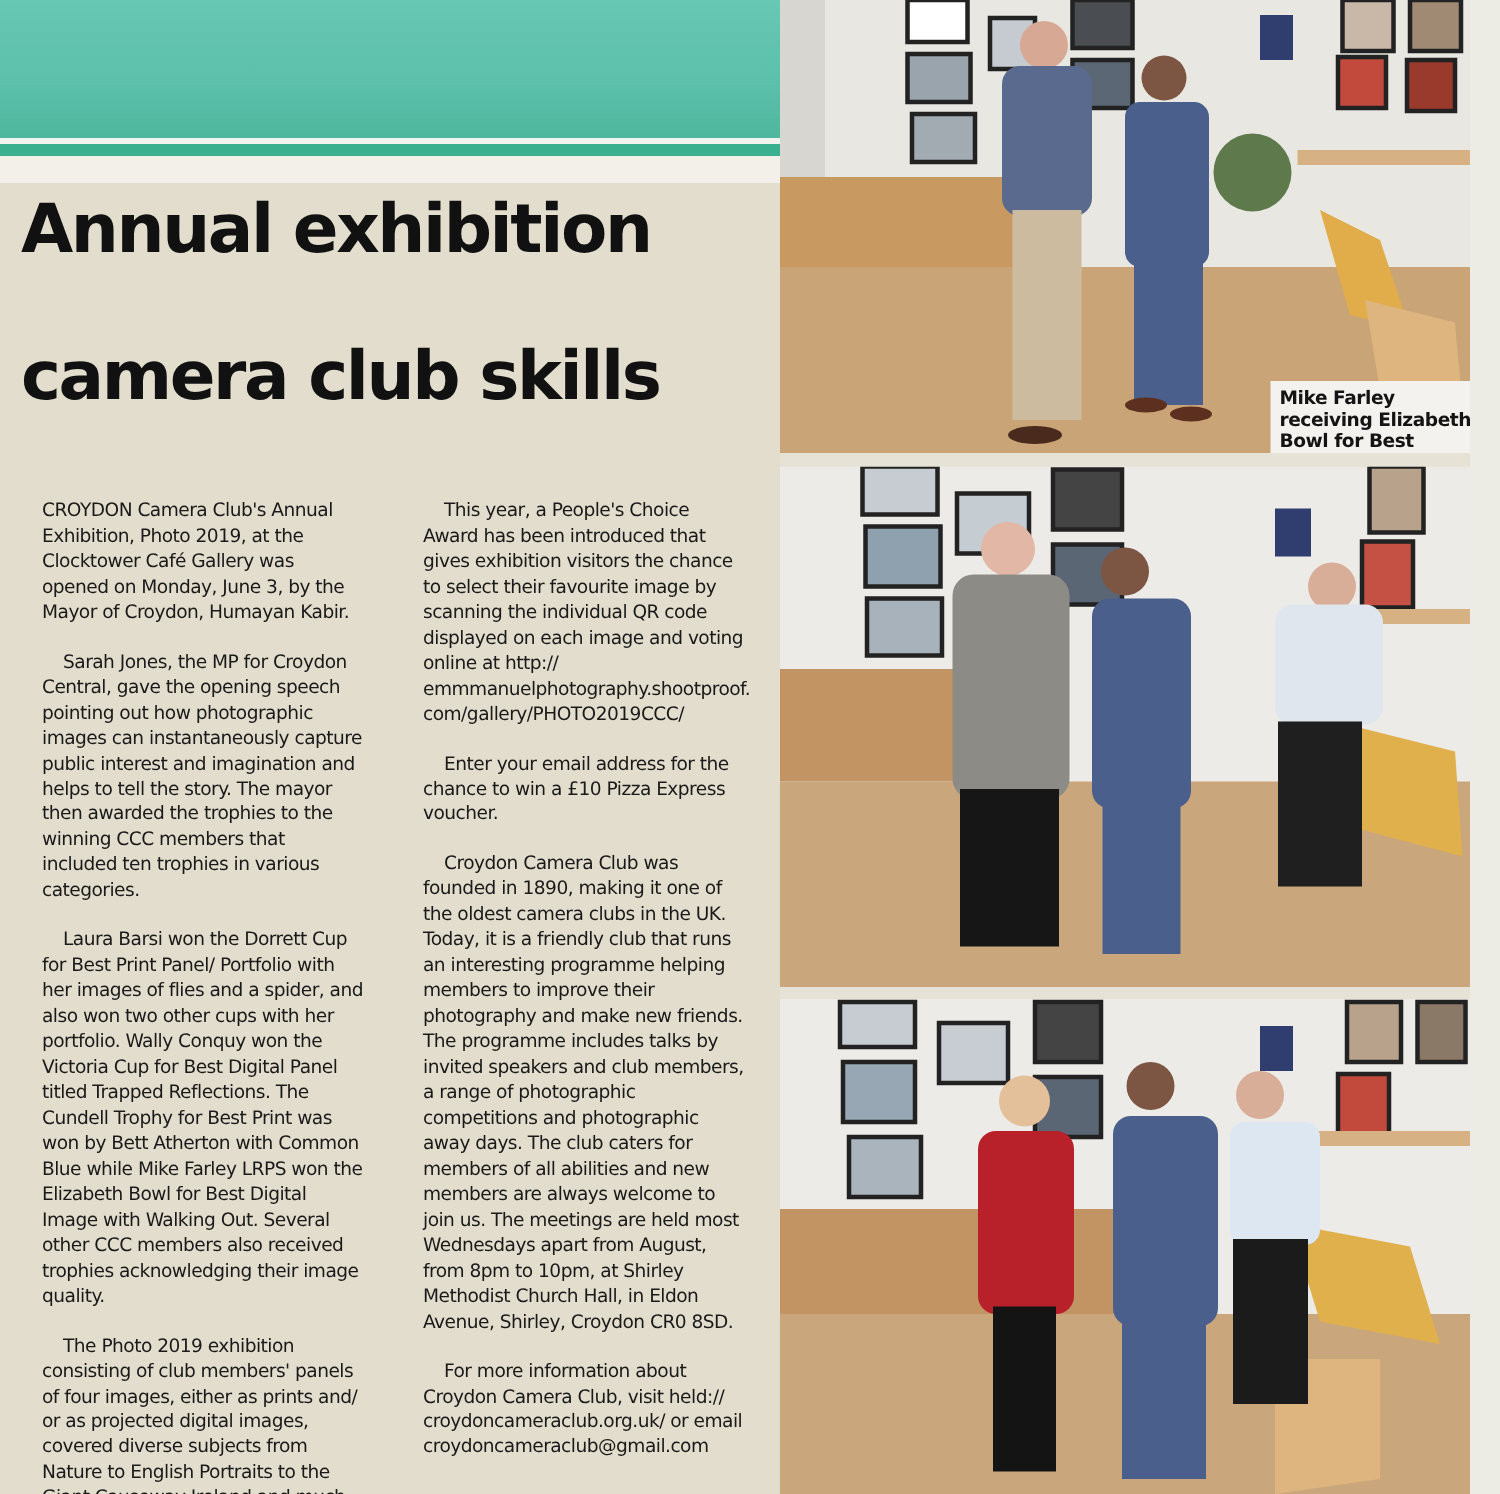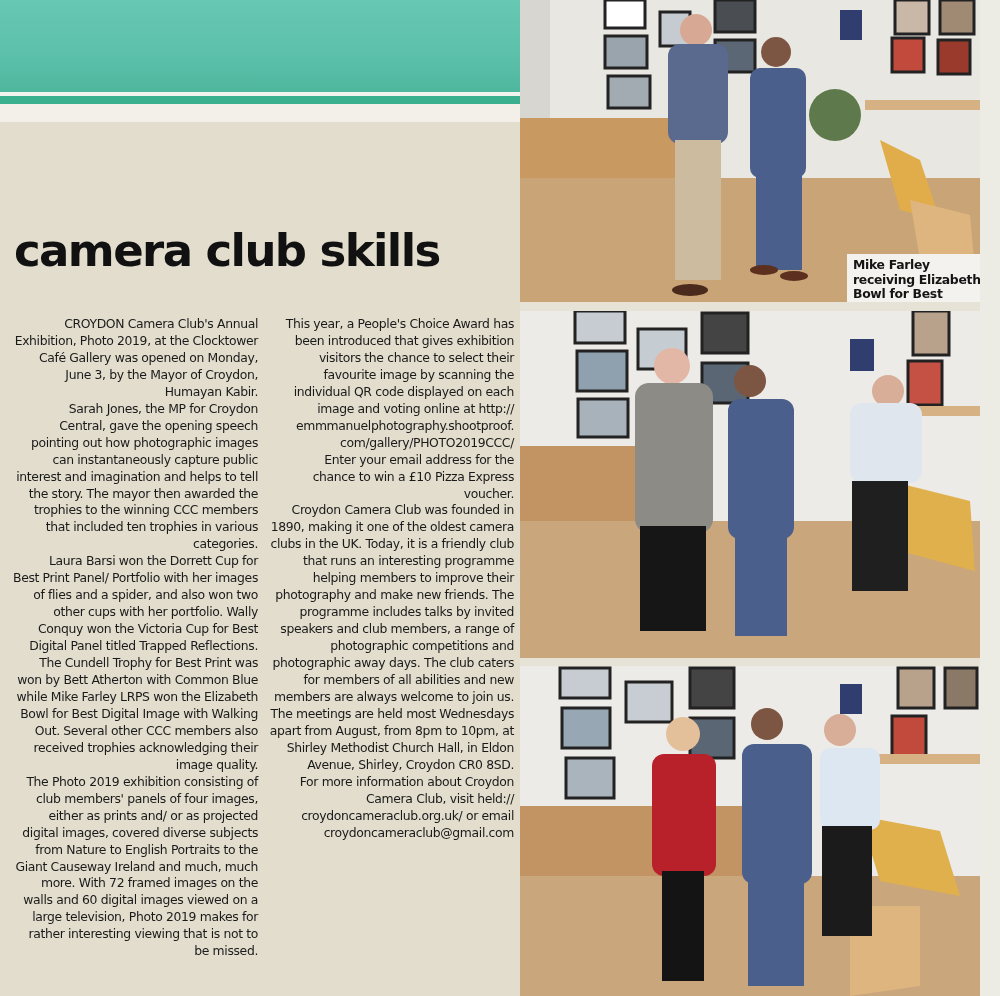--- a/index.html
+++ b/index.html
@@ -6,21 +6,21 @@
   body{width:1000px;height:996px;position:relative;overflow:hidden;background:#e4e0d2;font-family:"DejaVu Sans",sans-serif;}
   .banner{position:absolute;left:0;top:0;width:520px;height:92px;background:linear-gradient(180deg,#67c8b3 0%,#5cc0aa 60%,#4fb79e 100%);}
   .banner-stripe1{position:absolute;left:0;top:92px;width:520px;height:4px;background:#f1f4ee;}
   .banner-stripe2{position:absolute;left:0;top:96px;width:520px;height:8px;background:#3bb08f;}
   .banner-gap{position:absolute;left:0;top:104px;width:520px;height:18px;background:#f2f0e8;}
   .article{position:absolute;left:0;top:122px;width:520px;height:874px;background:#e2ddcd;}
   .headline{position:absolute;left:14px;top:128px;width:480px;margin:0;font-family:"DejaVu Sans",sans-serif;font-weight:bold;font-size:45px;line-height:49px;letter-spacing:-1.6px;color:#111;}
   .col{position:absolute;top:316px;width:246px;font-family:"DejaVu Sans",sans-serif;font-size:12.4px;line-height:16.95px;color:#1a1a1a;letter-spacing:-0.35px;}
   .col1{left:12px;}
   .col2{left:266px;width:248px;}
-  .col p{margin:0;text-indent:14px;text-align:right;}
+  .col p{margin:16px;text-indent:14px;}
   .col p.first{text-indent:0;}
   .byline{position:absolute;right:16px;top:978px;font-weight:bold;font-size:12.5px;color:#1a1a1a;}
   .photos{position:absolute;left:520px;top:0;width:480px;height:996px;background:#e6e3d6;}
   .photo{position:absolute;left:0;width:460px;overflow:hidden;}
   .p1{top:0;height:302px;}
   .p2{top:311px;height:347px;}
   .p3{top:666px;height:330px;}
   .photo svg{display:block;}
   .caption{position:absolute;background:#f4f2ee;font-weight:bold;font-size:12.4px;line-height:14.5px;color:#141414;padding:4px 6px;letter-spacing:-0.3px;}
   .cap1{left:327px;top:230px;width:128px;margin-top:24px;}
@@ -30,21 +30,21 @@
 <body>
 
 <div class="banner"></div>
 <div class="banner-stripe1"></div>
 <div class="banner-stripe2"></div>
 <div class="banner-gap"></div>
 
 <div class="article"></div>
 
 <h1 class="headline">
-  <br>
+  <span>Annual exhibition</span><br>
   <br>
   <span>camera club skills</span>
 </h1>
 
 <div class="col col1">
   <p class="first">CROYDON Camera Club's Annual Exhibition, Photo 2019, at the Clocktower Café Gallery was opened on Monday, June 3, by the Mayor of Croydon, Humayan Kabir.</p>
   <p>Sarah Jones, the MP for Croydon Central, gave the opening speech pointing out how photographic images can instantaneously capture public interest and imagination and helps to tell the story. The mayor then awarded the trophies to the winning CCC members that included ten trophies in various categories.</p>
   <p>Laura Barsi won the Dorrett Cup for Best Print Panel/ Portfolio with her images of flies and a spider, and also won two other cups with her portfolio. Wally Conquy won the Victoria Cup for Best Digital Panel titled Trapped Reflections. The Cundell Trophy for Best Print was won by Bett Atherton with Common Blue while Mike Farley LRPS won the Elizabeth Bowl for Best Digital Image with Walking Out. Several other CCC members also received trophies acknowledging their image quality.</p>
   <p>The Photo 2019 exhibition consisting of club members' panels of four images, either as prints and/ or as projected digital images, covered diverse subjects from Nature to English Portraits to the Giant Causeway Ireland and much, much more. With 72 framed images on the walls and 60 digital images viewed on a large television, Photo 2019 makes for rather interesting viewing that is not to be missed.</p>
 </div>

